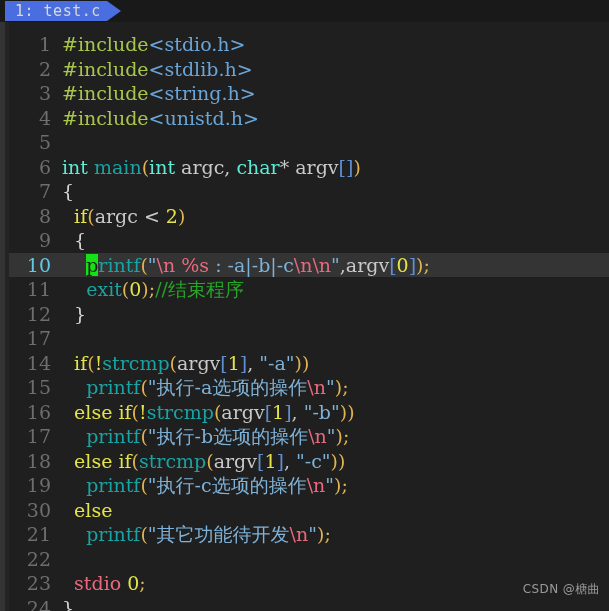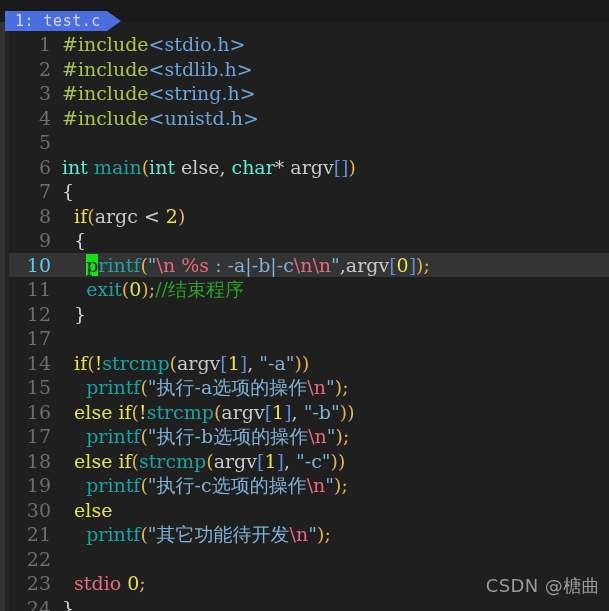--- a/index.html
+++ b/index.html
@@ -39,21 +39,21 @@
 
   
   #tabbar {
     position: absolute;
     left: 0; top: 0;
     width: 609px; height: 22px;
     background: #191919;
   }
   .tab {
     position: absolute;
-    left: 5px; top: 11px;
+    left: 5px; top: 1px;
     height: 20px;
     display: flex;
     align-items: center;
   }
   .tab-body {
     background: #4a6ee0;
     color: #d8d8d8;
     height: 20px;
     line-height: 20px;
     padding: 0 6px 0 10px;
@@ -125,21 +125,21 @@
     background: #16e016;
     color: #1f1f1f;
   }
 
   
   #watermark {
     position: absolute;
     right: 9px;
     bottom: 13px;
     color: #9a9a9a;
-    font-size: 18px;
+    font-size: 12px;
     font-family: "DejaVu Sans", "Liberation Sans", sans-serif;
     letter-spacing: 0.4px;
     white-space: pre;
   }
 </style>
 </head>
 <body>
 
 <div id="editor">
 
@@ -158,21 +158,21 @@
     <div class="line"><span class="ln">1</span><span class="code-text"><span class="t-pre">#include</span><span class="t-hdr">&lt;stdio.h&gt;</span></span></div>
 
     <div class="line"><span class="ln">2</span><span class="code-text"><span class="t-pre">#include</span><span class="t-hdr">&lt;stdlib.h&gt;</span></span></div>
 
     <div class="line"><span class="ln">3</span><span class="code-text"><span class="t-pre">#include</span><span class="t-hdr">&lt;string.h&gt;</span></span></div>
 
     <div class="line"><span class="ln">4</span><span class="code-text"><span class="t-pre">#include</span><span class="t-hdr">&lt;unistd.h&gt;</span></span></div>
 
     <div class="line"><span class="ln">5</span><span class="code-text"></span></div>
 
-    <div class="line"><span class="ln">6</span><span class="code-text"><span class="t-type">int</span><span class="t-plain"> </span><span class="t-fn">main</span><span class="t-paren">(</span><span class="t-type">int</span><span class="t-plain"> else, </span><span class="t-type">char</span><span class="t-plain">* argv</span><span class="t-brk">[]</span><span class="t-paren">)</span></span></div>
+    <div class="line"><span class="ln">6</span><span class="code-text"><span class="t-type">int</span><span class="t-plain"> </span><span class="t-fn">main</span><span class="t-paren">(</span><span class="t-type">int</span><span class="t-plain"> argc, </span><span class="t-type">char</span><span class="t-plain">* argv</span><span class="t-brk">[]</span><span class="t-paren">)</span></span></div>
 
     <div class="line"><span class="ln">7</span><span class="code-text"><span class="t-brace">{</span></span></div>
 
     <div class="line"><span class="ln">8</span><span class="code-text"><span class="t-plain">  </span><span class="t-kw">if</span><span class="t-paren">(</span><span class="t-plain">argc &lt; </span><span class="t-num">2</span><span class="t-paren">)</span></span></div>
 
     <div class="line"><span class="ln">9</span><span class="code-text"><span class="t-brace">  {</span></span></div>
 
     <div class="line cur"><span class="ln">10</span><span class="code-text"><span class="t-plain">    </span><span class="cursor">p</span><span class="t-fn">rintf</span><span class="t-paren">(</span><span class="t-str">"</span><span class="t-esc">\n</span><span class="t-str"> </span><span class="t-esc">%s</span><span class="t-str"> : -a|-b|-c</span><span class="t-esc">\n\n</span><span class="t-str">"</span><span class="t-plain">,argv</span><span class="t-brk">[</span><span class="t-num">0</span><span class="t-brk">]</span><span class="t-paren">);</span></span></div>
 
     <div class="line"><span class="ln">11</span><span class="code-text"><span class="t-plain">    </span><span class="t-fn">exit</span><span class="t-paren">(</span><span class="t-num">0</span><span class="t-paren">);</span><span class="t-cmt">//结束程序</span></span></div>

